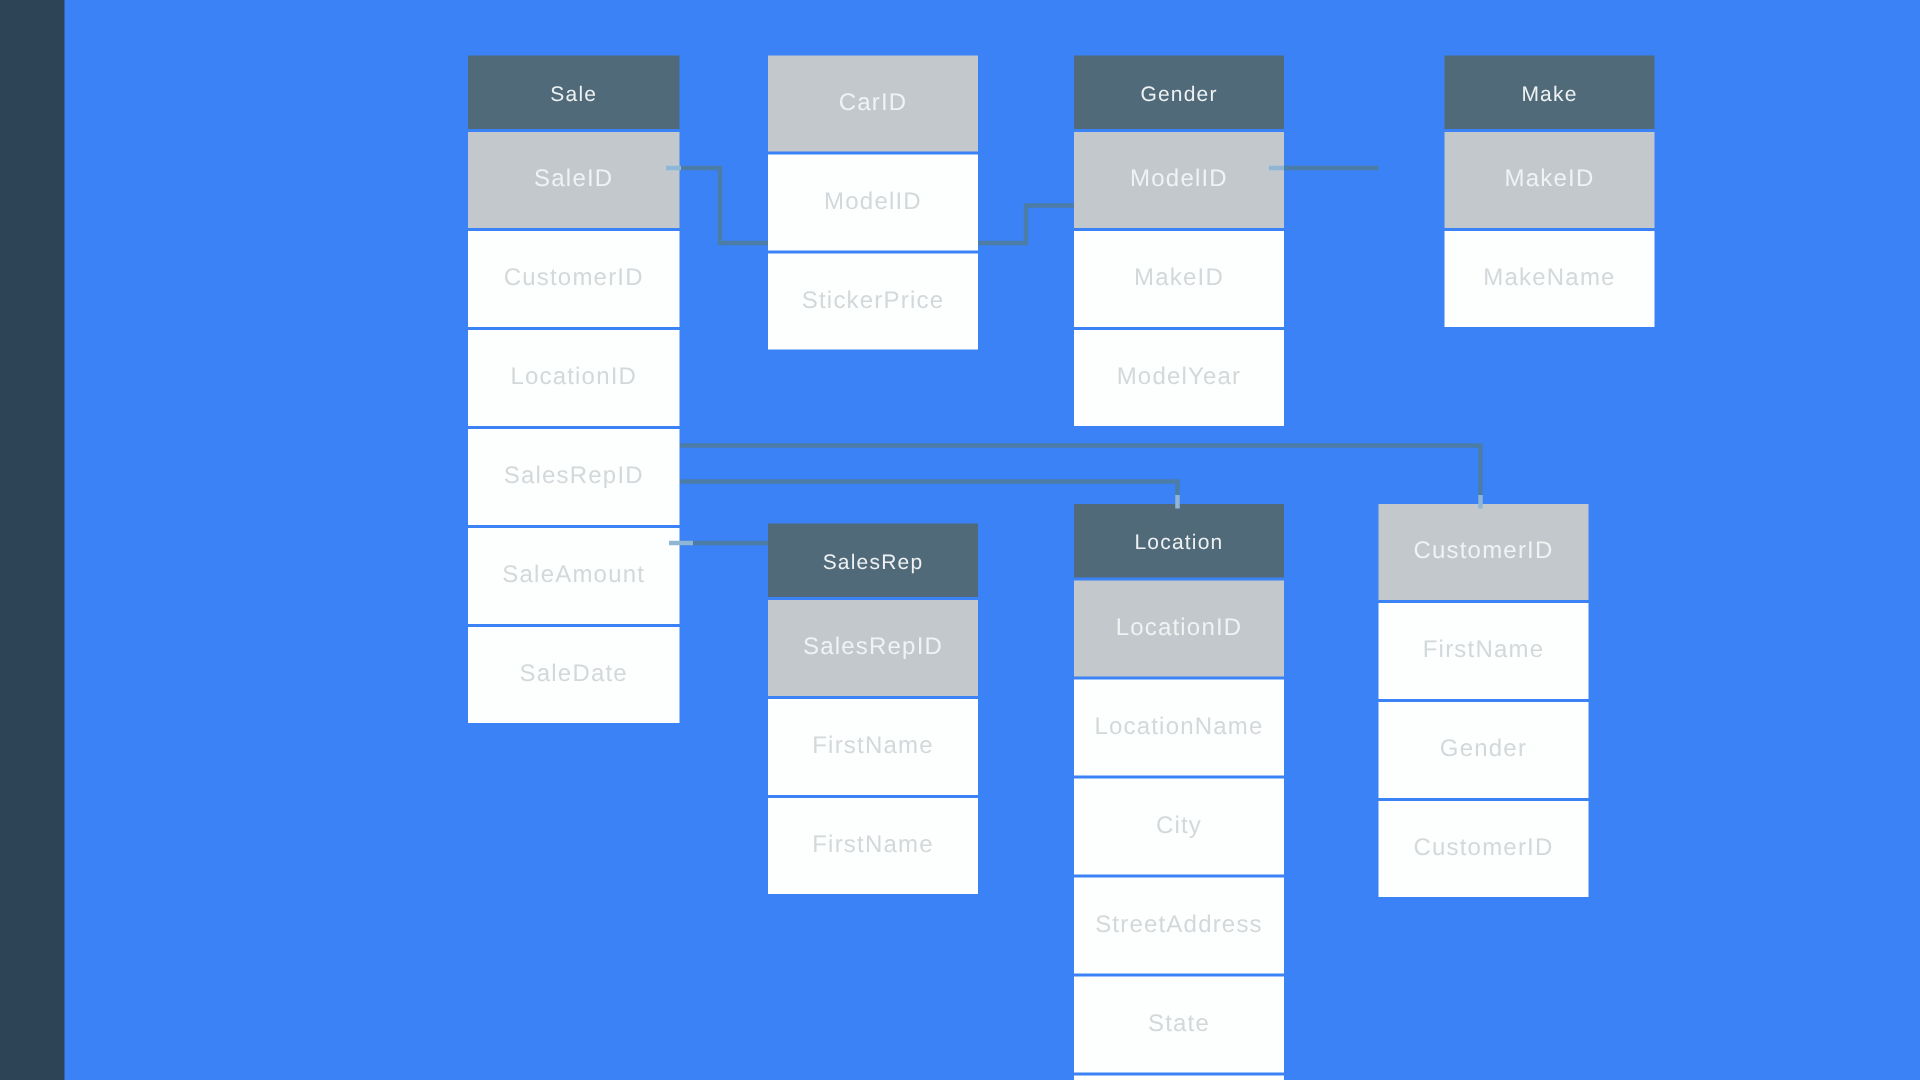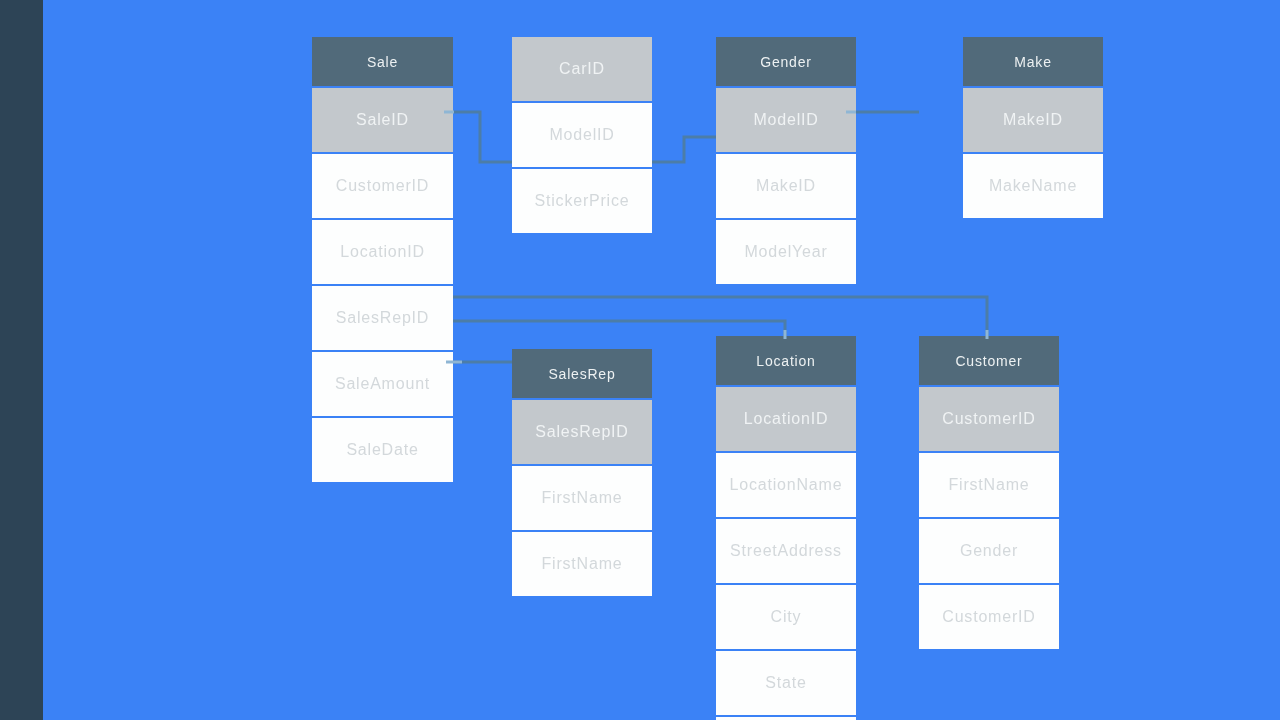--- a/index.html
+++ b/index.html
@@ -93,28 +93,27 @@
     <div class="t-header">SalesRep</div>
     <div class="t-row pk">SalesRepID</div>
     <div class="t-row">FirstName</div>
     <div class="t-row">FirstName</div>
   </div>
 
   <div class="db-table" style="left:673px; top:336px; width:140px;">
     <div class="t-header">Location</div>
     <div class="t-row pk">LocationID</div>
     <div class="t-row">LocationName</div>
+    <div class="t-row">City</div>
     <div class="t-row">StreetAddress</div>
-    <div class="t-row">City</div>
     <div class="t-row">State</div>
     <div class="t-row">Zipcode</div>
   </div>
 
   <div class="db-table" style="left:876px; top:336px; width:140px;">
-    <div class="t-header">Customer</div>
     <div class="t-row pk">CustomerID</div>
     <div class="t-row">FirstName</div>
     <div class="t-row">Gender</div>
     <div class="t-row">CustomerID</div>
   </div>
 
   <svg class="wires over" width="1280" height="720">
     <line x1="401" y1="112" x2="411" y2="112" stroke="#8fb6d4" stroke-width="3"></line>
     <line x1="803" y1="112" x2="813" y2="112" stroke="#8fb6d4" stroke-width="3"></line>
     <line x1="403" y1="362" x2="419" y2="362" stroke="#8fb6d4" stroke-width="3"></line>

